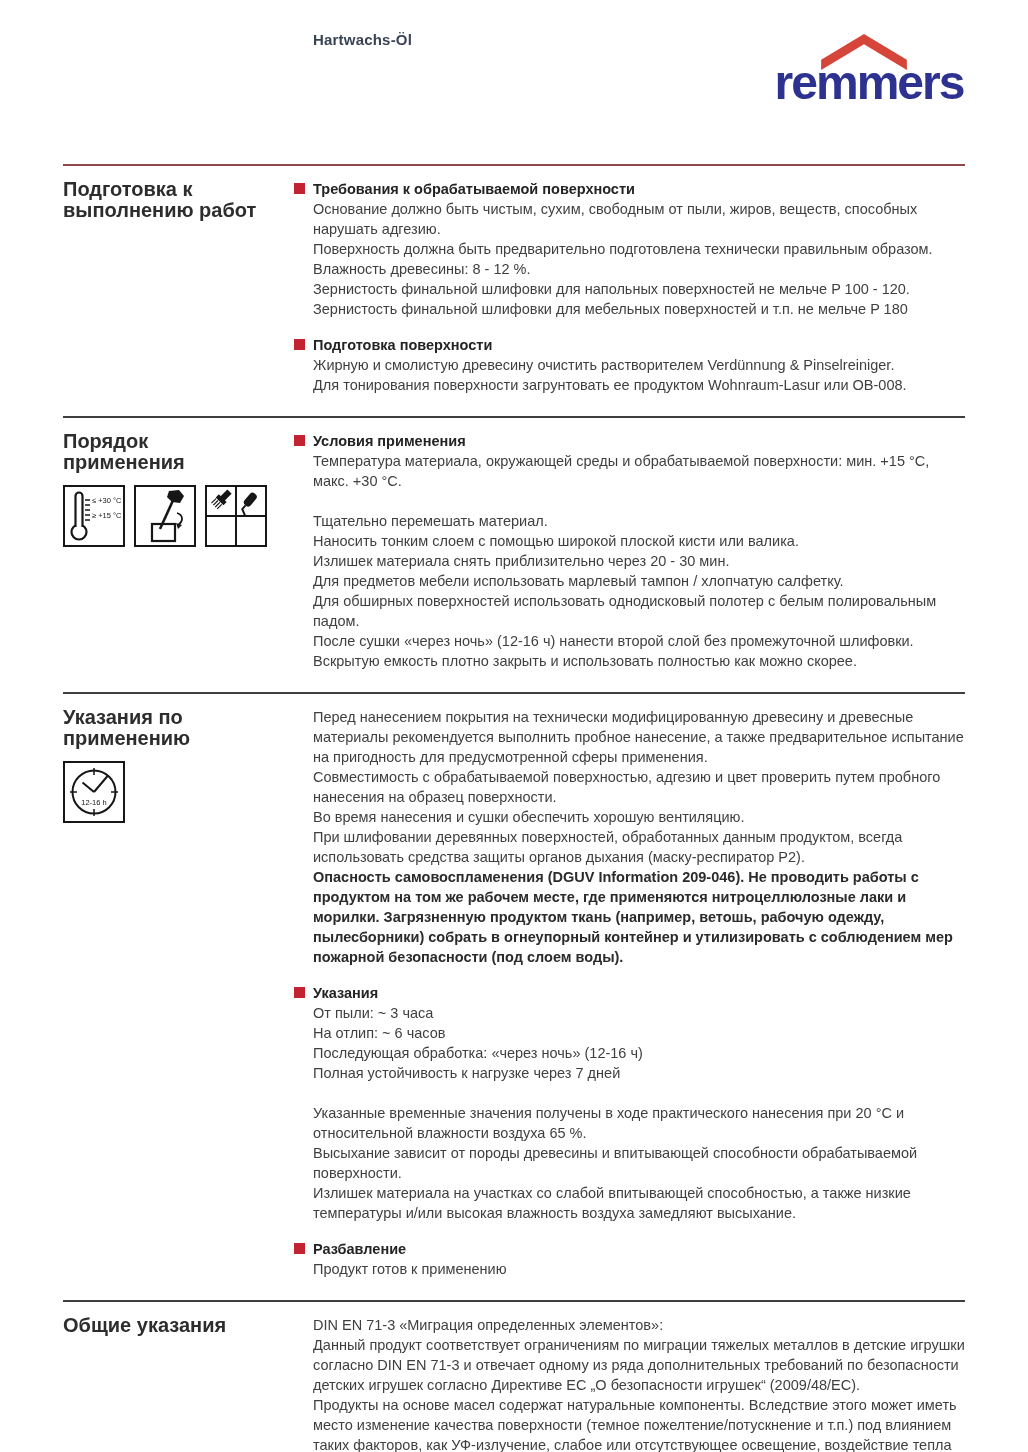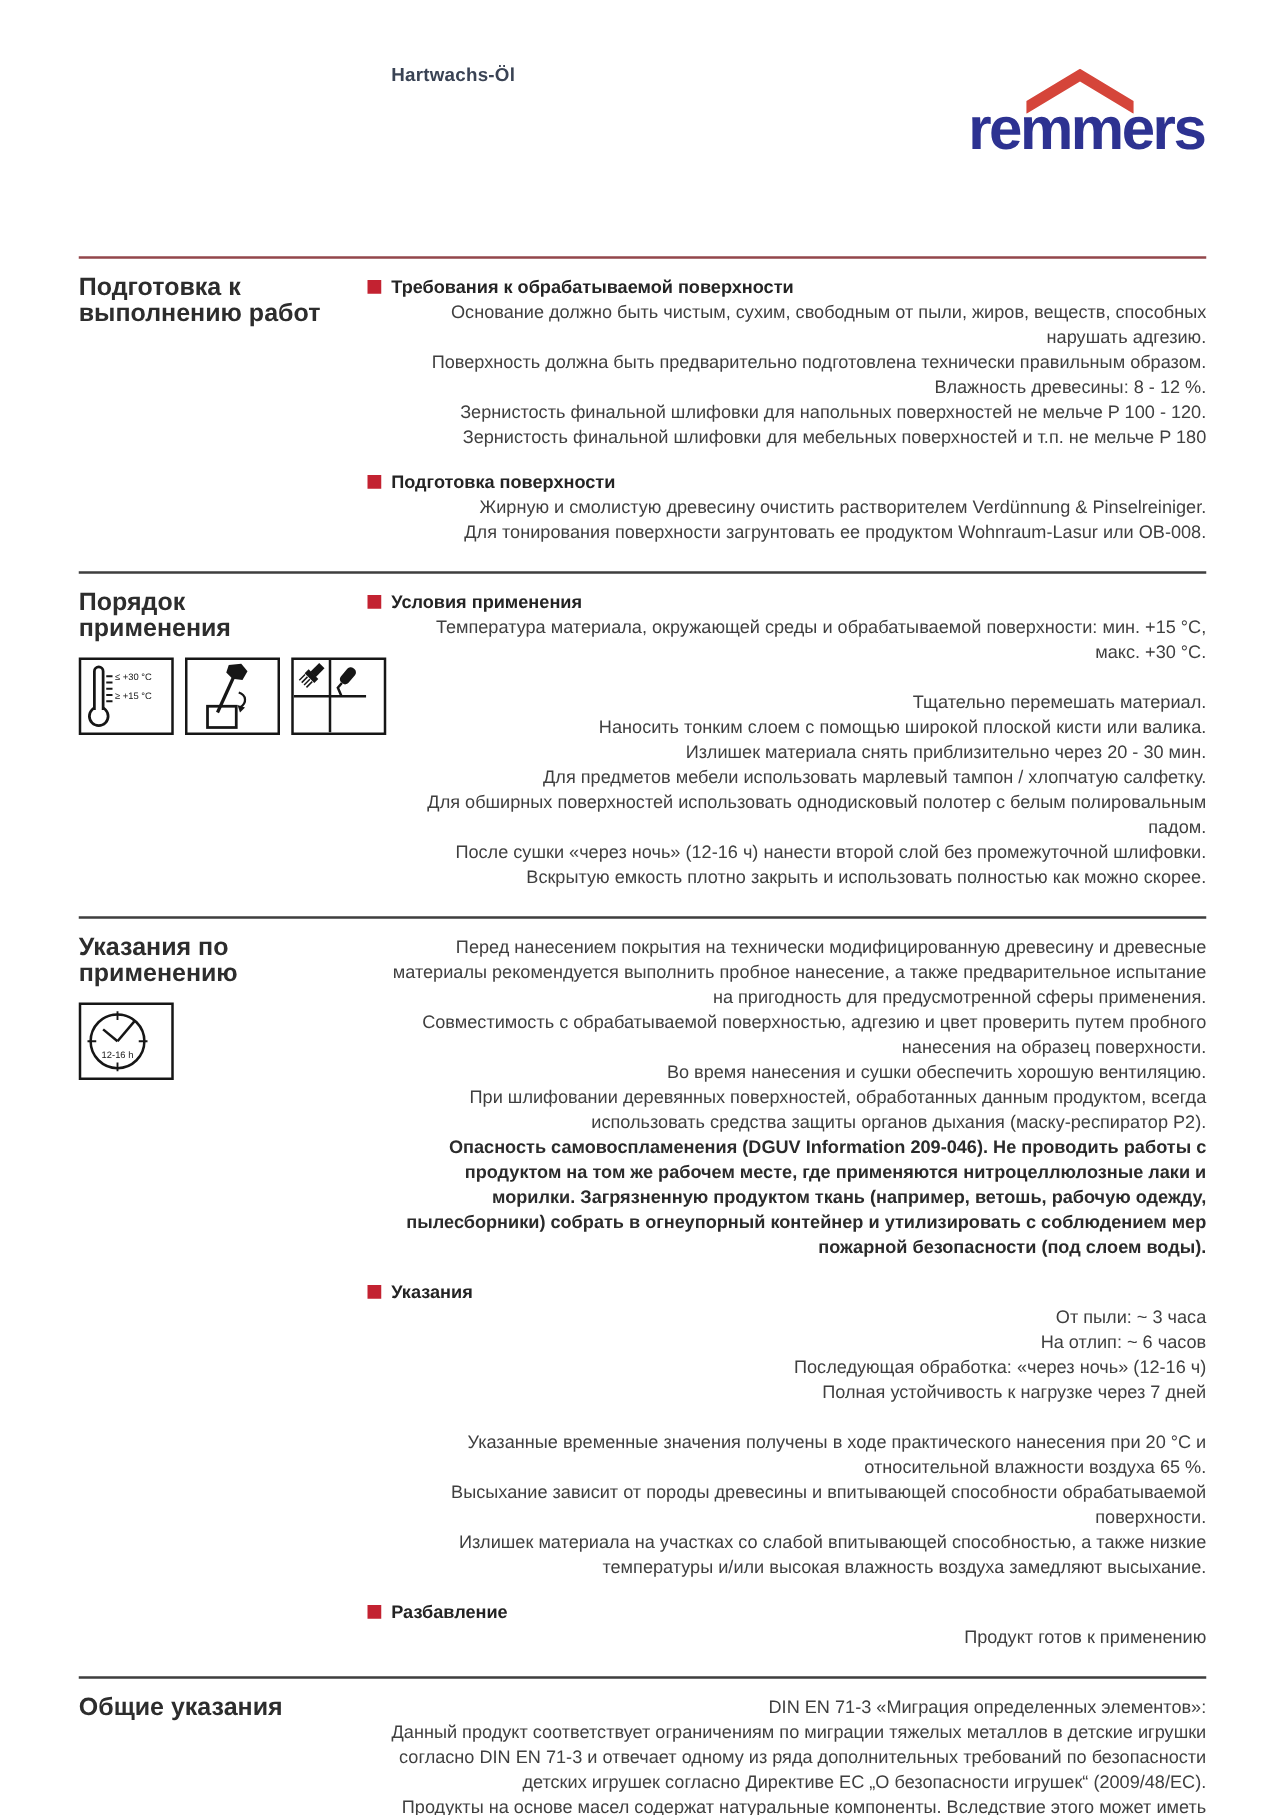--- a/index.html
+++ b/index.html
@@ -7,41 +7,41 @@
     width: 1028px;
     min-height: 1452px;
     margin: 0 auto;
     background: #fff;
     box-sizing: border-box;
     padding: 0 63px 40px 63px;
     font-family: "Liberation Sans", sans-serif;
     color: var(--text-dark, #3f3f3f);
   }
   
-  .header { position: relative; height: 184px; margin-top: 21px; }
+  .header { position: relative; height: 164px; }
   .doc-title {
     position: absolute; left: 250px; top: 31px;
     font-size: 15px; font-weight: 700; color: #3a4354; letter-spacing: .2px;
   }
   .logo { position: absolute; right: -2px; top: 34px; width: 196px; text-align: center; }
   .roof { display: block; width: 88px; height: 36px; margin: 0 auto; transform: translateX(-5px); }
   .logo-text {
     font-size: 48px; font-weight: 700; color: var(--logo-blue, #2d3291);
     letter-spacing: -2px; line-height: 40px; margin-top: -7px;
   }
   
   .section { display: flex; border-top: 2px solid var(--divider-dark, #3e3e3e); padding: 13px 0 21px; }
   .section.div-red { border-top-color: var(--divider-red, #93474b); }
   .left { flex: 0 0 250px; width: 250px; }
   .sec-label { font-weight: 700; font-size: 20px; line-height: 21px; color: #2d2d2d; max-width: 212px; }
   .icon-strip { display: flex; gap: 9px; margin-top: 12px; }
-  .icon-box { width: 76px; height: 62px; border: 2px solid #161616; box-sizing: border-box; background: #fff; }
+  .icon-box { width: 62px; height: 62px; border: 2px solid #161616; box-sizing: border-box; background: #fff; }
   .icon-box svg { display: block; width: 58px; height: 58px; }
   .right { flex: 1; position: relative; font-size: 14.5px; line-height: 20px; }
-  .body-line { margin: 0; text-align: right; }
+  .body-line { margin: 0; }
   .body-line.bold { font-weight: 700; color: #2b2b2b; }
   .sub-heading { font-weight: 700; color: #242424; margin-top: 16px; position: relative; line-height: 20px; }
   .sub-heading.first { margin-top: 0; }
   .bullet {
     position: absolute; left: -19px; top: 4px;
     width: 11px; height: 11px; background: var(--accent-red, #c32231);
   }
   .spacer { height: 20px; }
 </style>
 </head>

